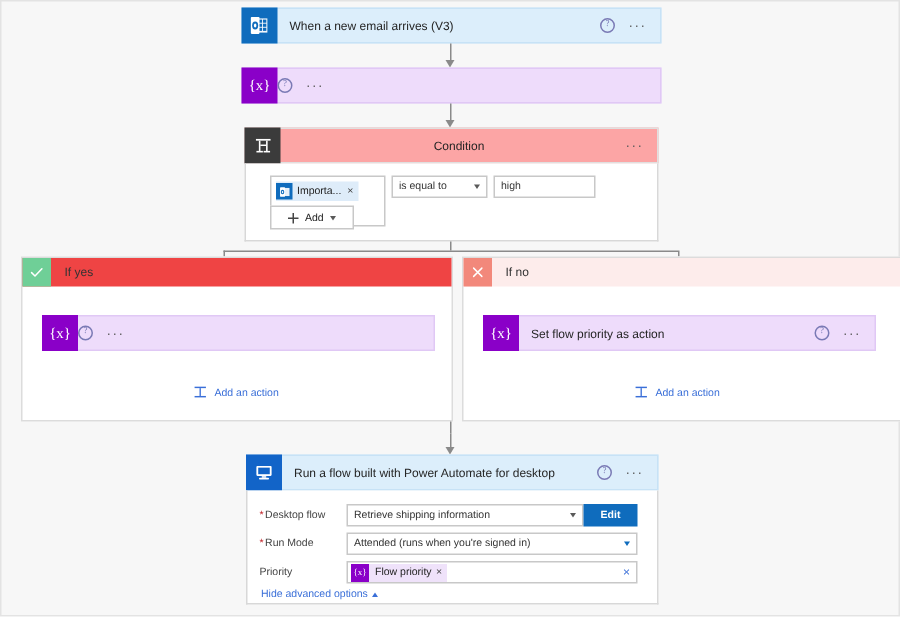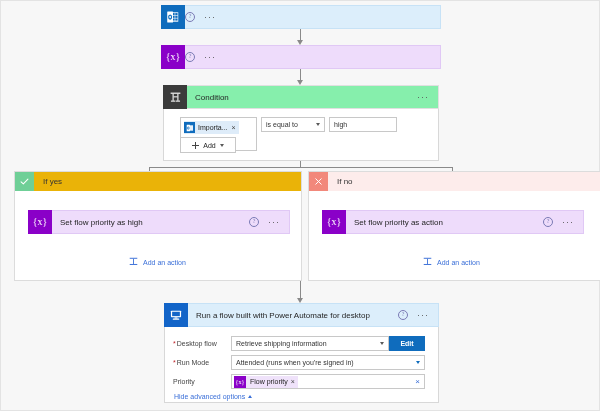--- a/index.html
+++ b/index.html
@@ -62,21 +62,21 @@
   }
   .ico-dots{
     color:#5a5a5a;font-size:9px;letter-spacing:1px;line-height:6px;
   }
 
   
   .n-trigger{background:#dceefb;border-color:#c7e2f6;}
   .n-trigger .node-icon{background:#0f6cbd;}
   .n-variable{background:#eedcfb;border-color:#e0c8f5;}
   .n-variable .node-icon{background:#8a00c8;}
-  .n-condition{background:#86efac;border-color:#e0e0e0;}
+  .n-condition{background:#fca5a5;border-color:#e0e0e0;text-align:center;}
   .n-condition .node-icon{background:#3b3b3b;}
   .n-desktop{background:#dceefb;border-color:#c7e2f6;}
   .n-desktop .node-icon{background:#1264c8;}
 
   
   .node-icon svg{display:block;}
 
   
   .conn{position:absolute;background:#8a8a8a;width:1px;}
   .arrow{
@@ -169,21 +169,21 @@
   .branch-head{
     position:absolute;left:0;right:0;top:0;height:19px;
     display:flex;align-items:center;
   }
   .branch-badge{
     width:19px;height:19px;flex:0 0 19px;
     display:flex;align-items:center;justify-content:center;
   }
   .badge-yes{background:#6fcf97;}
   .badge-no{background:#f2887b;}
-  .head-yes{background:#eab308;align-items:center;}
+  .head-yes{background:#ef4444;align-items:center;}
   .head-no{background:#fdeceb;}
   .branch-label{font-size:8px;color:#333;padding-left:9px;}
 
   .addaction{
     position:absolute;
     display:flex;align-items:center;gap:4px;
     font-size:7px;color:#3a6fd8;
     cursor:pointer;
   }
 
@@ -254,20 +254,21 @@
         <rect x="10.6" y="3.5" width="2.6" height="2.4" fill="#0f6cbd"></rect>
         <rect x="7.3" y="6.6" width="2.6" height="2.4" fill="#0f6cbd"></rect>
         <rect x="10.6" y="6.6" width="2.6" height="2.4" fill="#0f6cbd"></rect>
         <rect x="7.3" y="9.7" width="2.6" height="2.4" fill="#0f6cbd"></rect>
         <rect x="10.6" y="9.7" width="2.6" height="2.4" fill="#0f6cbd"></rect>
         <rect x="1.4" y="1.6" width="6.6" height="12.8" rx="0.6" fill="#ffffff"></rect>
         <ellipse cx="4.7" cy="8" rx="2.3" ry="3" fill="#0f6cbd"></ellipse>
         <ellipse cx="4.7" cy="8" rx="0.95" ry="1.5" fill="#ffffff"></ellipse>
       </svg>
     </div>
+    <div class="node-title">When a new email arrives (V3)</div>
     <div class="node-actions">
       <div class="ico-help">?</div>
       <div class="ico-dots">···</div>
     </div>
   </div>
 
   <div class="conn" style="left:299px;top:28px;height:13px;"></div>
   <div class="arrow" style="left:296px;top:39px;"></div>
 
   <div class="node n-variable" style="left:160px;top:44px;width:280px;">
@@ -353,21 +354,20 @@
       </div>
       <div class="branch-label">If yes</div>
     </div>
 
     <div class="node n-variable" style="left:13px;top:38px;width:262px;">
       <div class="node-icon">
         <svg width="18" height="12" viewBox="0 0 20 13">
           <text x="10" y="10" font-family="Liberation Serif, serif" font-size="11" fill="#ffffff" text-anchor="middle">{x}</text>
         </svg>
       </div>
-      <div class="node-title">Set flow priority as high</div>
       <div class="node-actions">
         <div class="ico-help">?</div>
         <div class="ico-dots">···</div>
       </div>
     </div>
 
     <div class="addaction" style="left:113px;top:84px;">
       <span>
         <svg width="11" height="11" viewBox="0 0 16 16">
           <rect x="2.5" y="2.6" width="11" height="1.4" fill="#3a6fd8"></rect>

